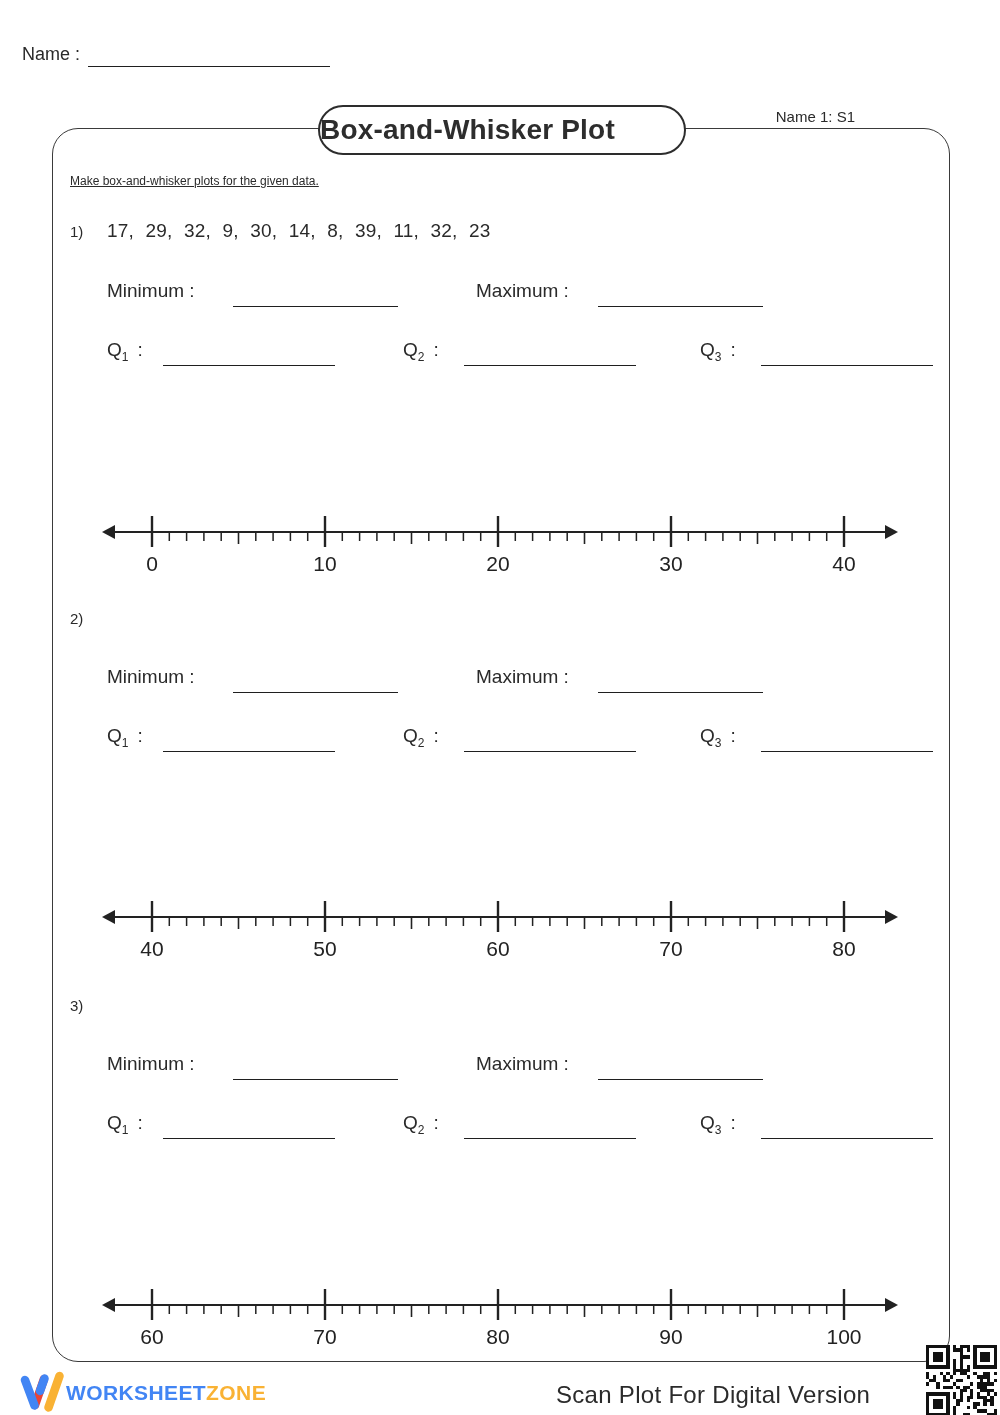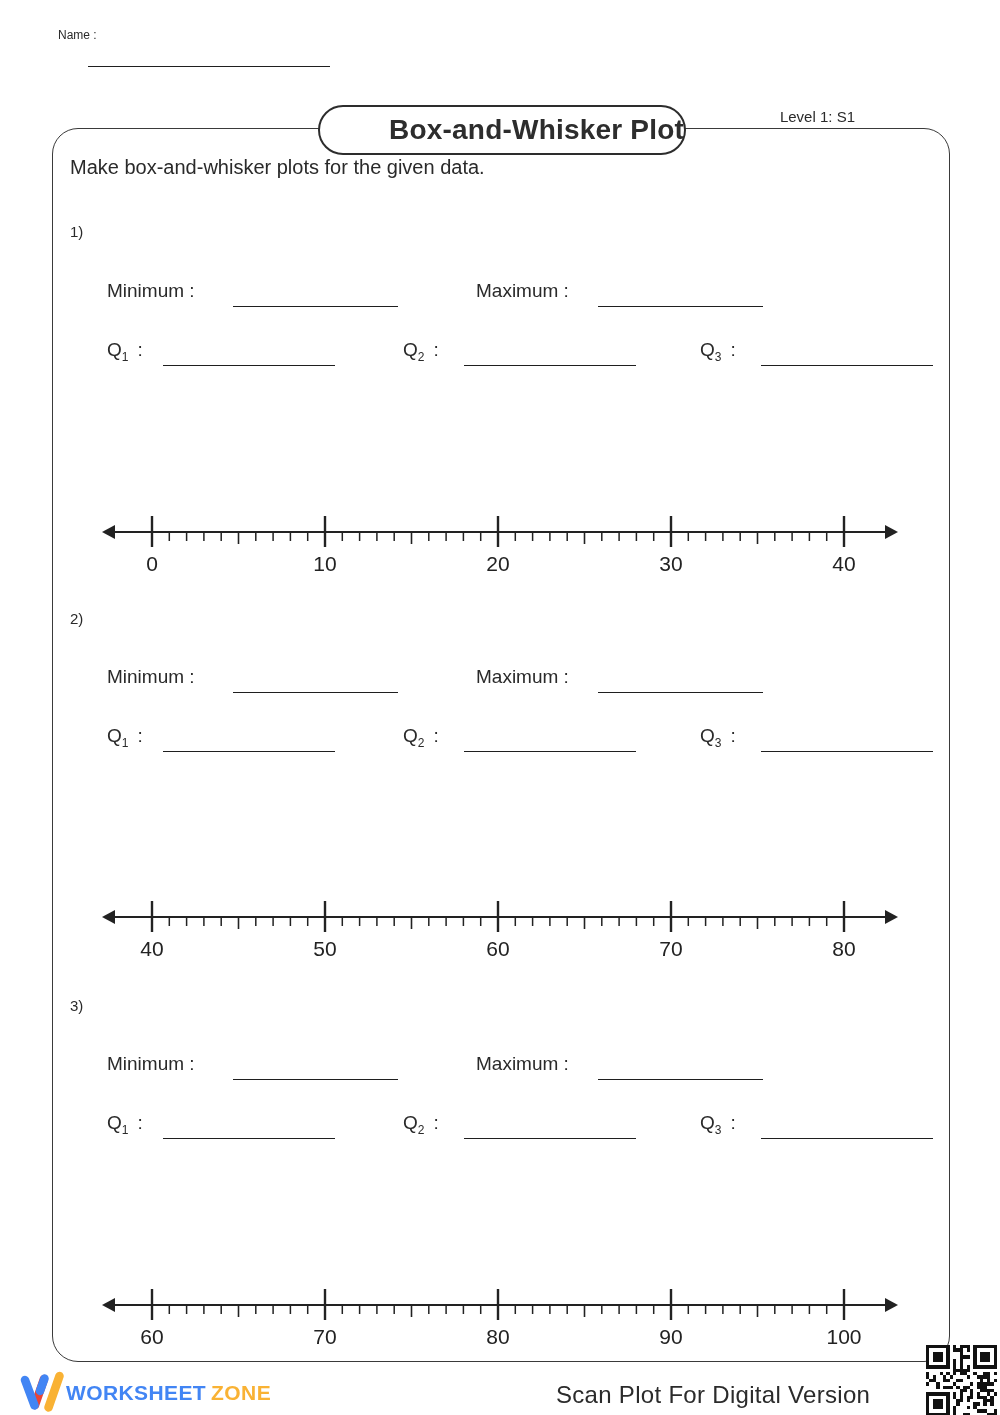--- a/index.html
+++ b/index.html
@@ -3,83 +3,84 @@
 <meta charset="utf-8">
 <style>
   html,body{margin:0;padding:0;}
   body{
     width:1000px;height:1415px;position:relative;background:#ffffff;
     font-family:"Liberation Sans", sans-serif;color:#2a2a2a;overflow:hidden;
   }
   .abs{position:absolute;}
 
   
-  #name-label{left:22px;top:28px;font-size:12px;margin-left:36px;}
+  #name-label{left:22px;top:44px;font-size:18px;}
   #name-line{left:88px;top:66px;width:242px;border-bottom:1.6px solid #1f1f1f;height:0;}
 
   
   #level-badge{top:108px;right:145px;font-size:15px;color:#2a2a2a;}
 
   
   #content-box{
     left:52px;top:128px;width:896px;height:1232px;
     border:1.6px solid #3a3a3a;border-radius:26px;background:#fff;
   }
 
   
   #title-pill{
     left:318px;top:105px;width:364px;height:46px;background:#fff;
     border:2.4px solid #2d2d2d;border-radius:26px;
-    display:flex;align-items:center;justify-content:flex-end;z-index:3;
+    display:flex;align-items:center;justify-content:flex-start;z-index:3;
   }
   #title-pill span{font-size:28px;font-weight:bold;color:#2d2d2d;letter-spacing:0.2px;}
 
-  #instruction{left:70px;top:156px;font-size:20px;}
+  #instruction{left:70px;top:174px;font-size:12px;text-decoration:underline;}
 
   
   .prob-num{font-size:15px;color:#2a2a2a;}
   .data-row{left:0;top:0;width:100%;height:30px;}
   .data-row .num{position:absolute;left:70px;top:3px;}
   .data-row .vals{position:absolute;left:107px;top:0;font-size:19px;word-spacing:6px;letter-spacing:0.2px;}
 
   .minmax-row,.q-row{left:0;width:100%;height:32px;}
   .lbl{position:absolute;top:0;font-size:19px;}
   .blank{position:absolute;top:26px;height:0;border-bottom:1.7px solid #1f1f1f;}
 
   .q-lbl{position:absolute;top:0;font-size:19px;}
   .q-lbl sub{font-size:12px;line-height:0;}
   .q-colon{margin-left:9px;}
 
   .numberline{position:absolute;left:100px;width:800px;height:64px;}
 
   
   #footer-logo{left:20px;top:1371px;width:44px;height:42px;}
   #brand{left:66px;top:1381px;font-size:21px;font-weight:bold;letter-spacing:0.4px;white-space:nowrap;}
-  #brand .z{margin-left:5px;}
+  #brand .z{}
   #scan-text{left:556px;top:1381px;font-size:24px;color:#2b2b2b;letter-spacing:0.3px;}
   #qr-code{left:926px;top:1345px;width:71px;height:71px;background:#fff;z-index:4;}
 </style>
 </head>
 <body>
 
 <div class="abs" id="name-label">Name :</div>
 <div class="abs" id="name-line"></div>
 
-<div class="abs" id="level-badge">Level 1: S1</div>
+<div class="abs" id="level-badge">Name 1: S1</div>
 
 <div class="abs" id="content-box"></div>
 
 <div class="abs" id="title-pill">
   <span>Box-and-Whisker Plot</span>
 </div>
 
 <div class="abs" id="instruction">Make box-and-whisker plots for the given data.</div>
 
 <div class="abs data-row" style="top:220px">
   <span class="prob-num num">1)</span>
+  <span class="vals">17,  29,  32,  9,  30,  14,  8,  39,  11,  32,  23</span>
 </div>
 <div class="abs minmax-row" style="top:280px">
   <span class="lbl" style="left:107px">Minimum :</span>
   <span class="blank" style="left:233px;width:165px"></span>
   <span class="lbl" style="left:476px">Maximum :</span>
   <span class="blank" style="left:598px;width:165px"></span>
 </div>
 <div class="abs q-row" style="top:339px">
   <span class="q-lbl" style="left:107px"><span>Q</span><sub>1</sub><span class="q-colon">:</span></span>
   <span class="blank" style="left:163px;width:172px"></span>

